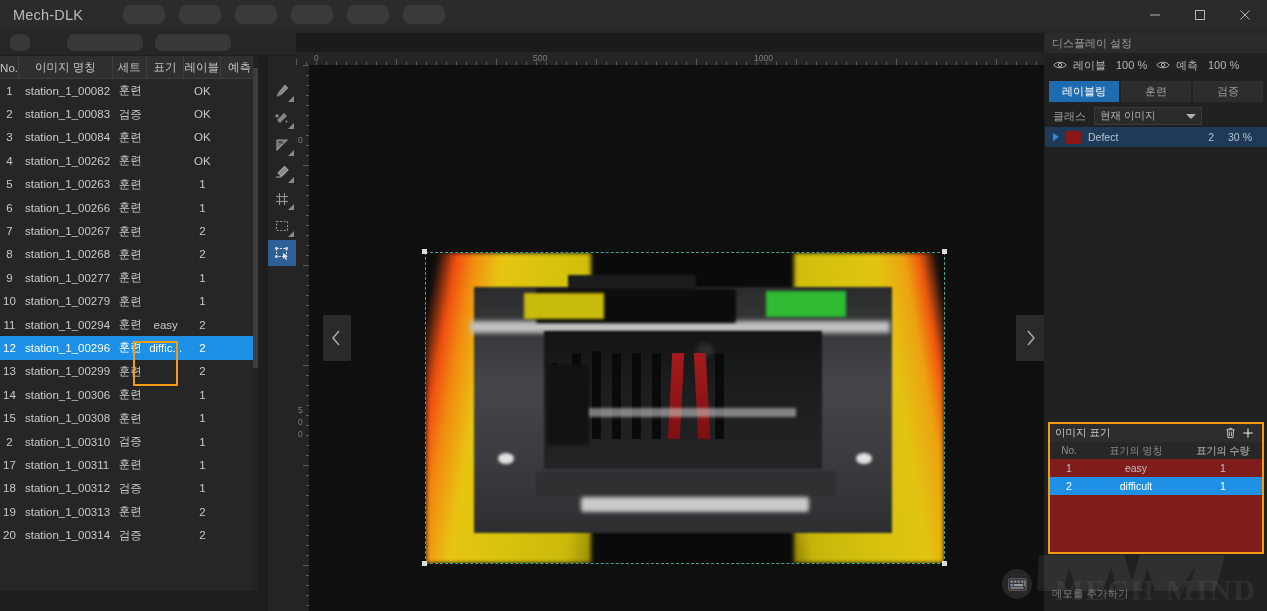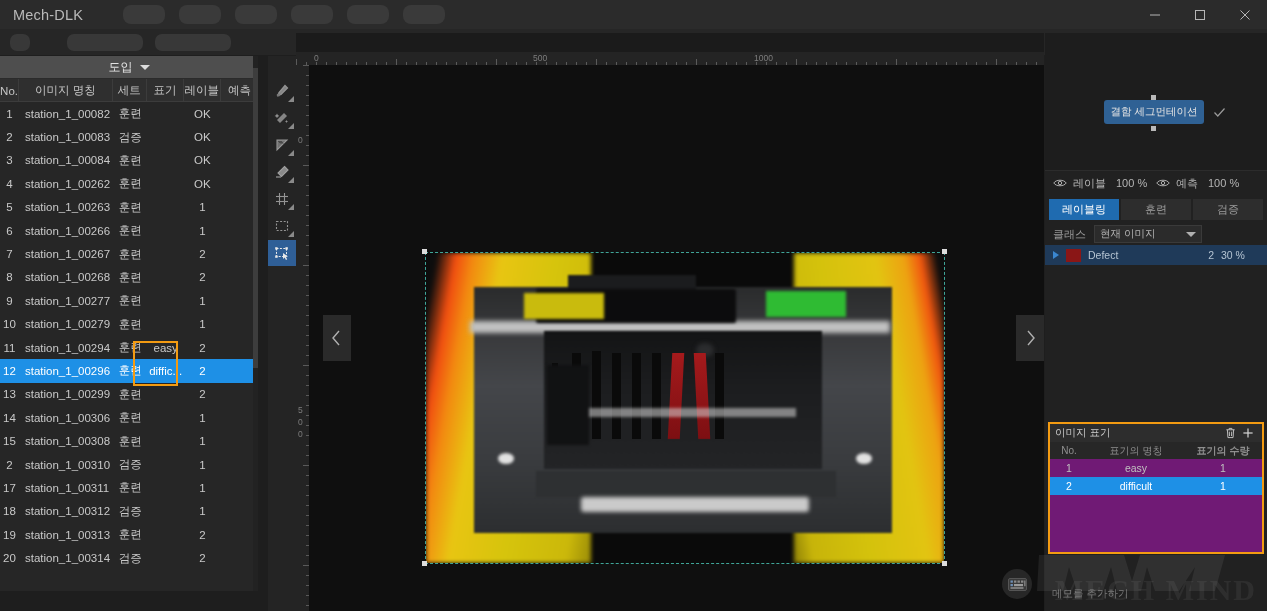--- a/index.html
+++ b/index.html
@@ -273,26 +273,26 @@
     display: flex; align-items: center; height: 20px; padding: 0 8px;
     background: #1f3a59; font-size: 10.5px; color: #b5c4d2; gap: 7px;
   }
   .tri-right {
     width: 0; height: 0; border-top: 4px solid transparent;
     border-bottom: 4px solid transparent; border-left: 6px solid #3a86d0;
   }
   .swatch { width: 15px; height: 13px; background: #8a1616; }
   .cl-name { flex: 1; }
   .cl-count { width: 24px; text-align: right; }
-  .cl-pct { width: 38px; text-align: left; }
+  .cl-pct { width: 38px; text-align: center; }
 
   
   .mark-panel {
     position: absolute; left: 3px; top: 389px; width: 216px; height: 132px;
-    border: 2.5px solid #f39b12; background: #701a75;
+    border: 2.5px solid #f39b12; background: #7f1d1d;
   }
   .mark-head {
     height: 18px; background: #2d2d2d; display: flex; align-items: center;
     padding: 0 5px; color: #c9c9c9; font-size: 10.5px;
   }
   .mark-th {
     display: flex; height: 17px; background: #272727; font-size: 10px; color: #8f8f8f;
   }
   .mh-no { width: 38px; text-align: center; display:flex; align-items:center; justify-content:center; }
   .mh-name { flex: 1; display:flex; align-items:center; justify-content:center; }
@@ -369,24 +369,20 @@
     </div>
   </div>
 
   <div class="toolbar2">
     <div class="tb2-pill" style="width:20px;margin-left:10px"></div>
     <div class="tb2-pill" style="width:76px;margin-left:37px"></div>
     <div class="tb2-pill" style="width:76px;margin-left:12px"></div>
   </div>
 
   <div class="leftpanel">
-    <div class="import-bar">
-      <span>도입</span>
-      <span class="caret-down"></span>
-    </div>
 
     <div class="imgtable">
       <div class="th-row">
         <div class="th c-no">No.</div>
         <div class="th c-name">이미지 명칭</div>
         <div class="th c-set">세트</div>
         <div class="th c-mark">표기</div>
         <div class="th c-lab">레이블</div>
         <div class="th c-pred">예측</div>
       </div>
@@ -822,33 +818,22 @@
           <rect x="16" y="2.5" width="1.6" height="5.7" fill="#7a7a7a"></rect>
           <rect x="2.5" y="9.2" width="13" height="1.6" fill="#8a8a8a"></rect>
         </svg>
       </div>
     </div>
   </div>
 
   <div class="rightpanel">
 
 
-    <div class="module-canvas">
-      <div class="module-node">
-        <span>결함 세그먼테이션</span>
-      </div>
-      <div class="node-handle" style="left:106px; top:62px;"></div>
-      <div class="node-handle" style="left:106px; top:93px;"></div>
-      <span class="node-check">
-        <svg width="13" height="13" viewBox="0 0 13 13" fill="none" stroke="#9a9a9a" stroke-width="1.2">
-          <polyline points="1.5,6.5 4.8,10 11.5,2.5"></polyline>
-        </svg>
-      </span>
-    </div>
-
+
+    <div class="section-title">디스플레이 설정</div>
 
     <div class="disp-row">
       <div class="disp-half">
         <span class="eye">
           <svg width="14" height="10" viewBox="0 0 14 10" fill="none" stroke="#b0b0b0" stroke-width="1">
             <path d="M0.8 5 C3 1.3, 11 1.3, 13.2 5 C11 8.7, 3 8.7, 0.8 5 Z"></path>
               <circle cx="7" cy="5" r="1.7"></circle>
           </svg>
         </span>
         <span class="disp-label">레이블</span>

